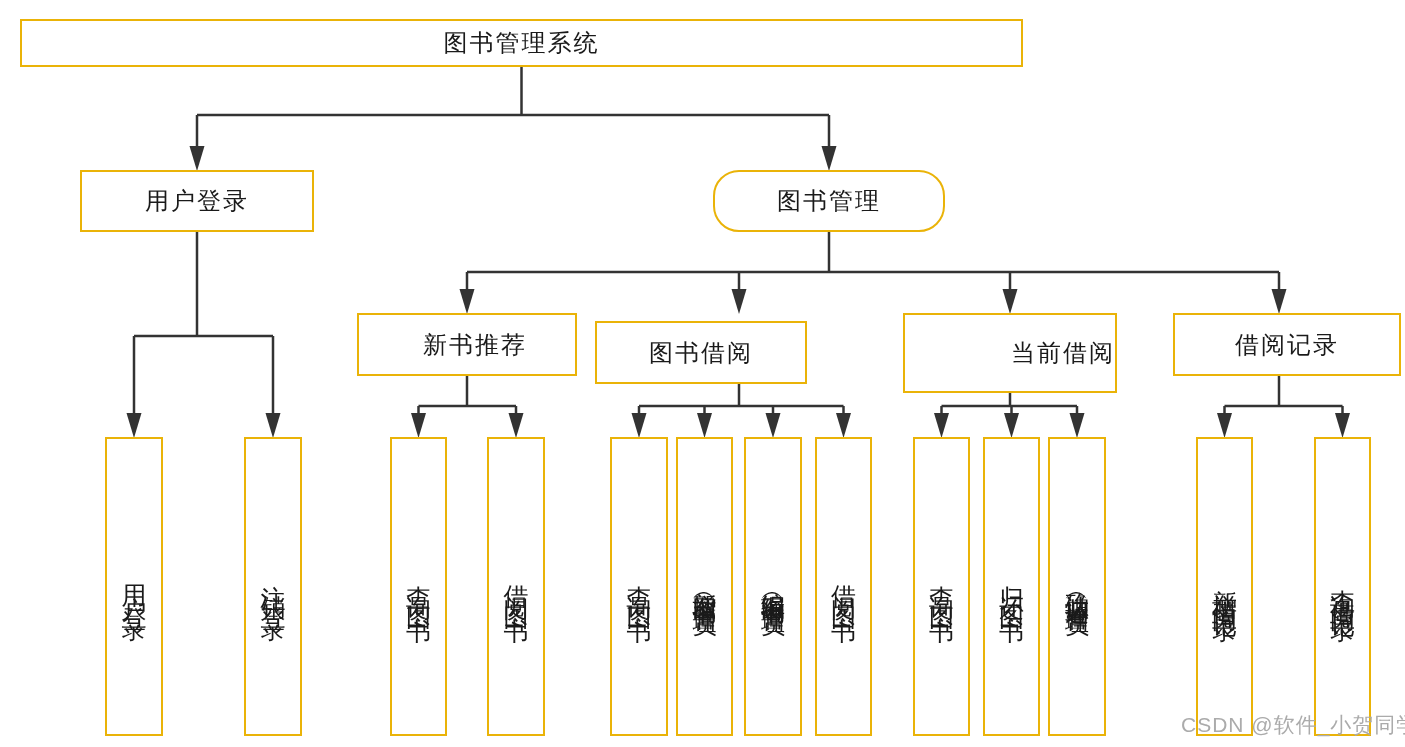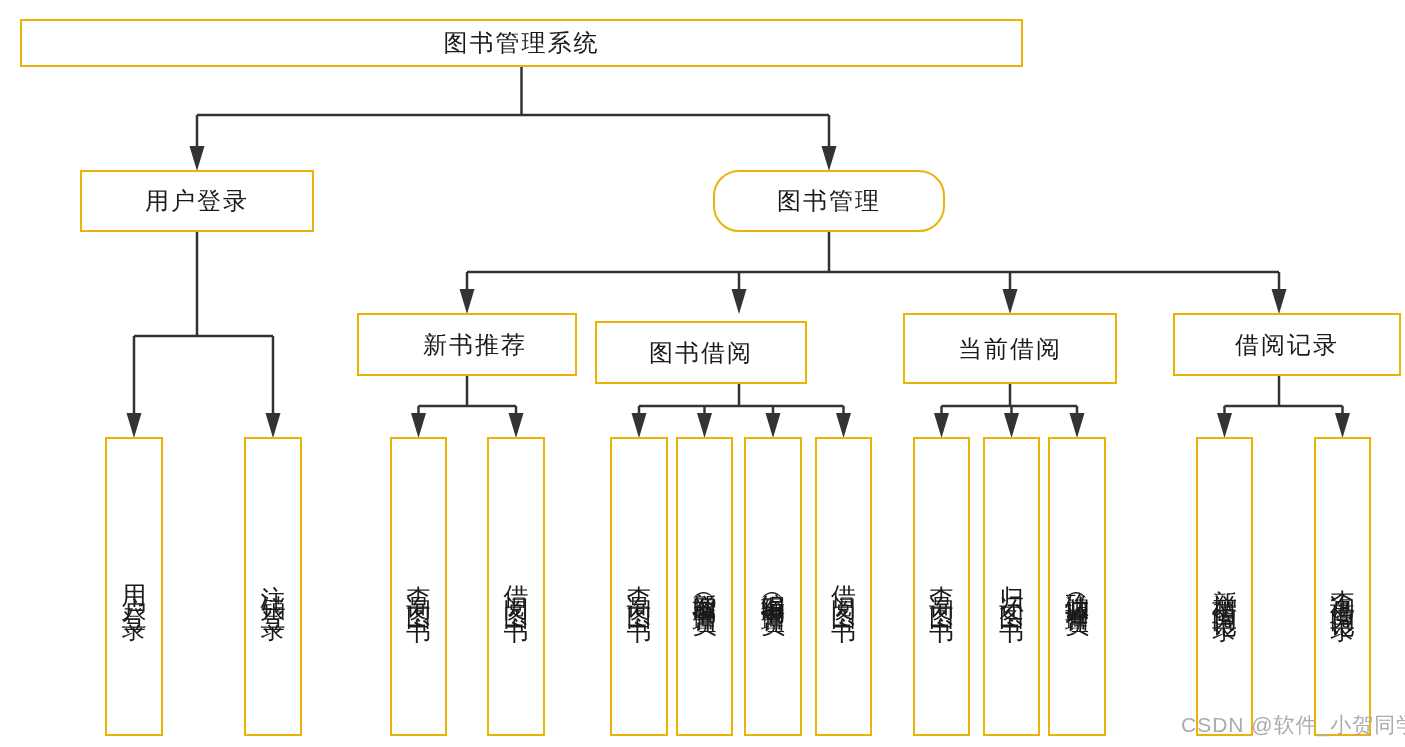--- a/index.html
+++ b/index.html
@@ -131,21 +131,21 @@
       </div>
       <div class="node h" style="left: 713px; top: 170px; width: 232px; height: 62px; border-radius: 26px;">
         <span>图书管理</span>
       </div>
       <div class="node h" style="left: 357px; top: 313px; width: 220px; height: 63px; padding-left: 16px;">
         <span>新书推荐</span>
       </div>
       <div class="node h" style="left: 595px; top: 313px; width: 212px; height: 63px; margin-top: 8px;">
         <span>图书借阅</span>
       </div>
-      <div class="node h" style="left: 903px; top: 313px; width: 214px; height: 71px;">
+      <div class="node h" style="left: 903px; top: 313px; width: 214px; height: 80px; justify-content: flex-end;">
         <span>当前借阅</span>
       </div>
       <div class="node h" style="left: 1173px; top: 313px; width: 228px; height: 63px;">
         <span>借阅记录</span>
       </div>
       <div class="node v" style="left: 105px; top: 437px; width: 58px; height: 299px;">
         <span>用户登录</span>
       </div>
       <div class="node v" style="left: 244px; top: 437px; width: 58px; height: 299px;">
         <span>注销登录</span>

